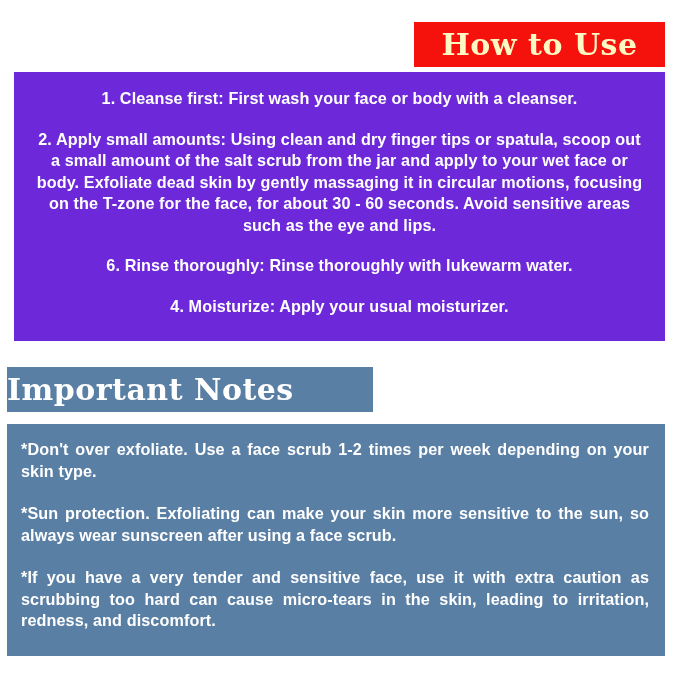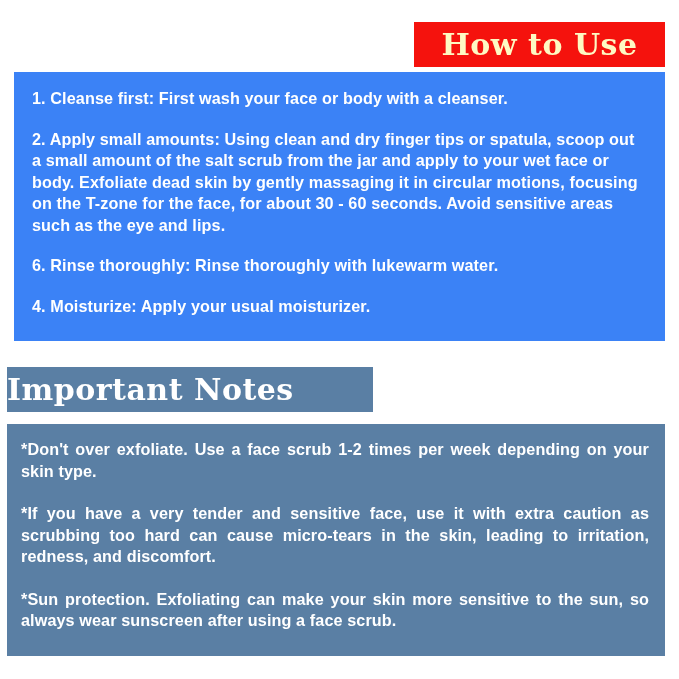--- a/index.html
+++ b/index.html
@@ -40,23 +40,24 @@
     letter-spacing: 0.5px;
     line-height: 1;
     white-space: nowrap;
   }
   .howto-body {
     position: absolute;
     top: 72px;
     left: 14px;
     width: 651px;
     height: 269px;
-    background: #3b82f6;
+    background: #6d28d9;
     box-sizing: border-box;
     padding: 16px 18px 10px 18px;
+    text-align: center;
   }
   .howto-body p {
     margin: 0 0 19px 0;
     color: #ffffff;
     font-size: 16.2px;
     font-weight: 700;
     line-height: 1.33;
     letter-spacing: 0.1px;
   }
   .howto-body p:last-child {
@@ -122,17 +123,17 @@
     <p>6. Rinse thoroughly: Rinse thoroughly with lukewarm water.</p>
     <p>4. Moisturize: Apply your usual moisturizer.</p>
   </div>
 
   <div class="notes-title-wrap">
     <span class="notes-title">Important Notes</span>
   </div>
 
   <div class="notes-body">
     <p>*Don't over exfoliate. Use a face scrub 1-2 times per week depending on your skin type.</p>
+    <p>*Sun protection. Exfoliating can make your skin more sensitive to the sun, so always wear sunscreen after using a face scrub.</p>
     <p>*If you have a very tender and sensitive face, use it with extra caution as scrubbing too hard can cause micro-tears in the skin, leading to irritation, redness, and discomfort.</p>
-    <p>*Sun protection. Exfoliating can make your skin more sensitive to the sun, so always wear sunscreen after using a face scrub.</p>
   </div>
 
 </div>
 
 </body></html>

